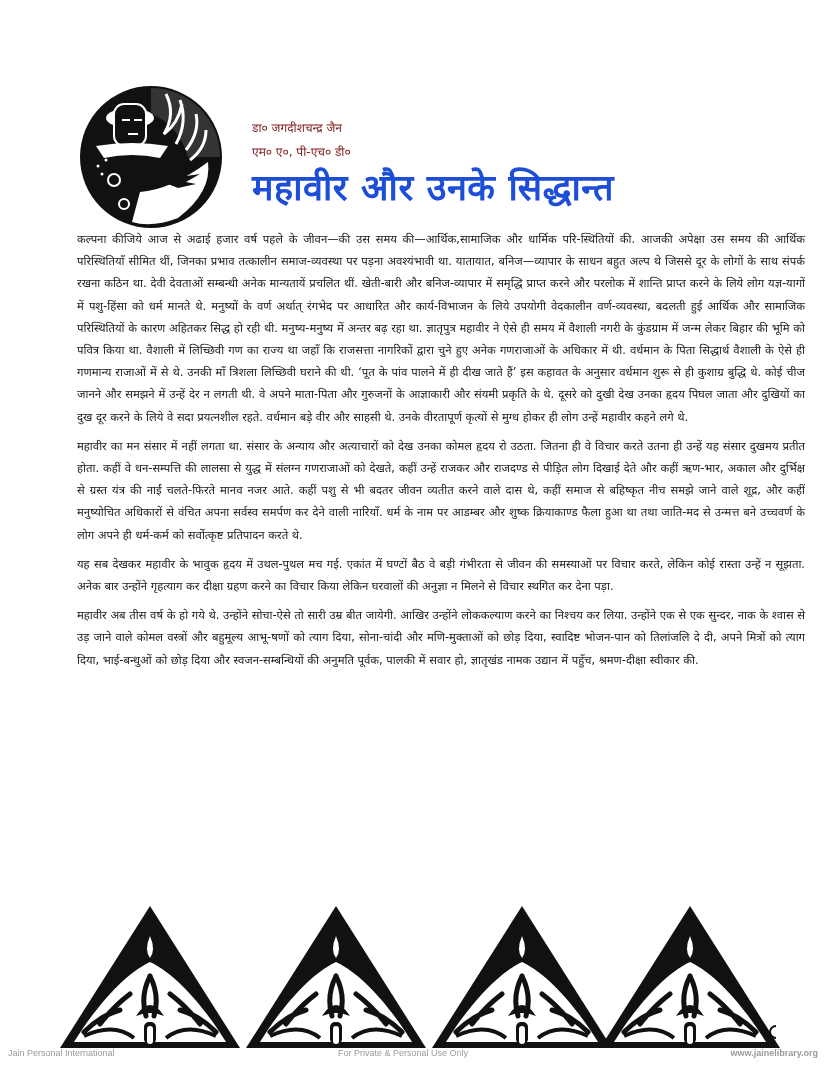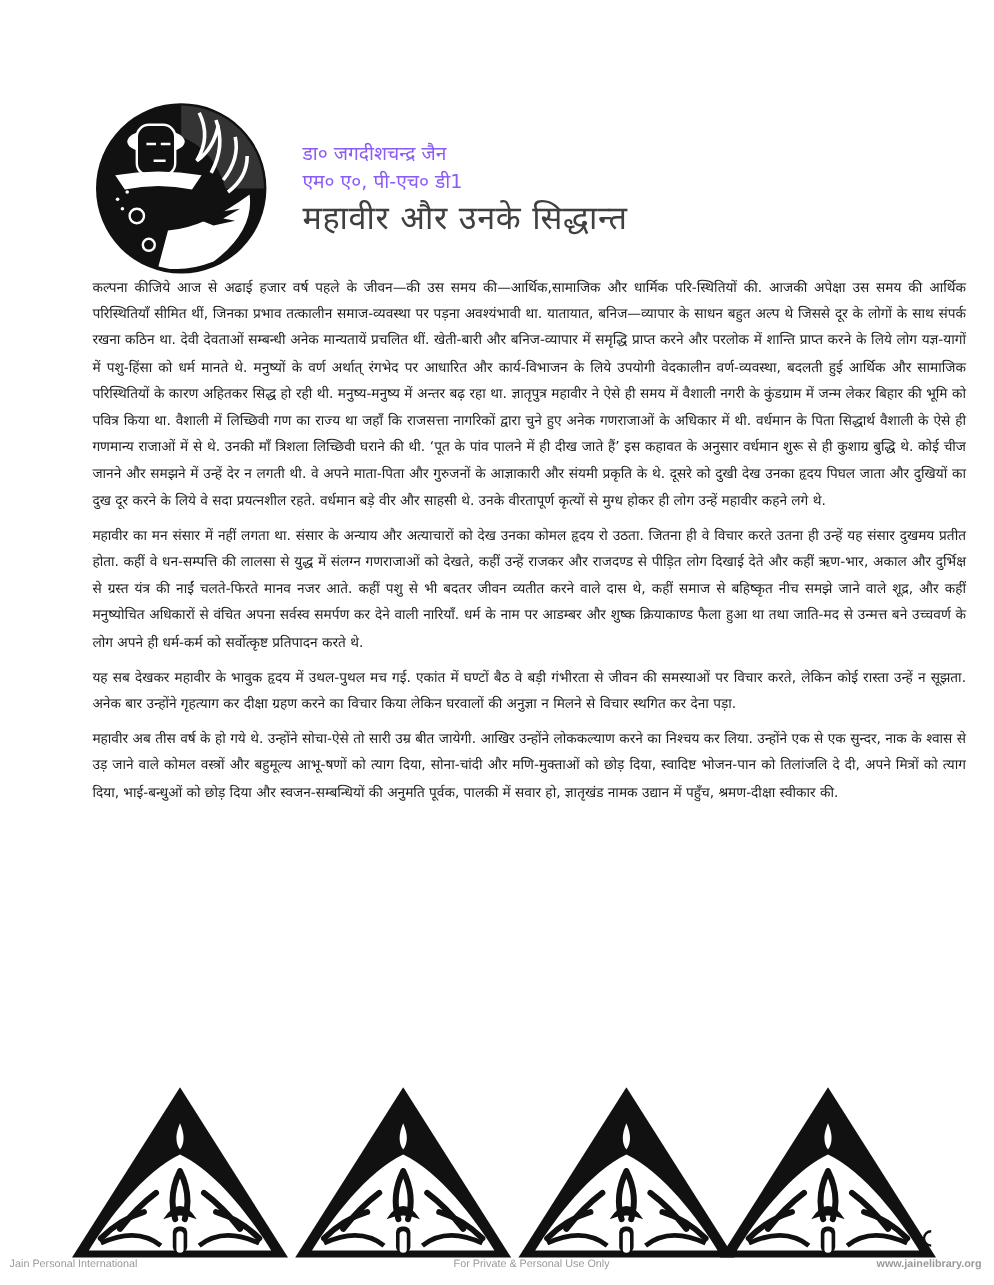--- a/index.html
+++ b/index.html
@@ -1,25 +1,25 @@
 <!DOCTYPE html>
 <html><head>
   <meta charset="utf-8">
   <style>
     html, body { margin: 0; padding: 0; background: #ffffff; }
     body { width: 828px; height: 1071px; position: relative; overflow: hidden; font-family: "DejaVu Sans", sans-serif; color: #111; }
     .emblem { position: absolute; left: 78px; top: 84px; width: 146px; height: 146px; }
-    .author { position: absolute; left: 252px; top: 116px; font-size: 16px; color: #8b5cf6; line-height: 24px; }
-    .title { position: absolute; left: 252px; top: 162px; font-size: 27px; color: #404040; letter-spacing: 0.5px; }
+    .author { position: absolute; left: 252px; top: 116px; font-size: 12px; color: #7f1d1d; line-height: 24px; }
+    .title { position: absolute; left: 252px; top: 162px; font-size: 36px; color: #1d4ed8; letter-spacing: 0.5px; font-weight: bold; }
     .body-text { position: absolute; left: 77px; top: 228px; width: 742px; font-size: 11.4px; line-height: 22.2px; color: #1c1c1c; text-align: justify; }
     .body-text p { margin: 0 14px 7px 0; }
     .ornaments { position: absolute; left: 60px; top: 906px; width: 720px; height: 150px; }
     .footer { position: absolute; top: 1048px; font-family: "Liberation Sans", sans-serif; font-size: 9px; color: #9a9a9a; }
     .footer.left { left: 8px; }
-    .footer.center { left: 338px; margin-left: 40px; }
+    .footer.center { left: 338px; }
     .footer.right { right: 10px; font-weight: bold; }
   </style>
 </head>
 <body>
 
 <div class="emblem">
   <svg width="146" height="146" viewBox="0 0 146 146">
     <circle cx="73" cy="73" r="71" fill="#111"></circle>
     <path d="M73 4 A69 69 0 0 1 142 73 L110 73 Q100 40 73 30 Z" fill="#fff" opacity="0.15"></path>
     <path d="M88 10 q10 20 -2 40 q14 -10 18 -30 M102 16 q8 22 -4 44 M118 30 q4 18 -10 36 M128 46 q0 18 -16 30" stroke="#fff" stroke-width="3" fill="none"></path>
@@ -32,21 +32,21 @@
     <circle cx="36" cy="96" r="6" fill="none" stroke="#fff" stroke-width="2"></circle>
     <circle cx="46" cy="120" r="5" fill="none" stroke="#fff" stroke-width="2"></circle>
     <circle cx="20" cy="82" r="1.5" fill="#fff"></circle>
       <circle cx="28" cy="76" r="1.5" fill="#fff"></circle>
       <circle cx="24" cy="90" r="1.5" fill="#fff"></circle>
   </svg>
 </div>
 
 <div class="author">
   <div>डा० जगदीशचन्द्र जैन</div>
-  <div>एम० ए०, पी-एच० डी1</div>
+  <div>एम० ए०, पी-एच० डी०</div>
 </div>
 <div class="title">महावीर और उनके सिद्धान्त</div>
 
 <div class="body-text">
   <p>कल्पना कीजिये आज से अढाई हजार वर्ष पहले के जीवन—की उस समय की—आर्थिक,सामाजिक और धार्मिक परि-स्थितियों की. आजकी अपेक्षा उस समय की आर्थिक परिस्थितियाँ सीमित थीं, जिनका प्रभाव तत्कालीन समाज-व्यवस्था पर पड़ना अवश्यंभावी था. यातायात, बनिज—व्यापार के साधन बहुत अल्प थे जिससे दूर के लोगों के साथ संपर्क रखना कठिन था. देवी देवताओं सम्बन्धी अनेक मान्यतायें प्रचलित थीं. खेती-बारी और बनिज-व्यापार में समृद्धि प्राप्त करने और परलोक में शान्ति प्राप्त करने के लिये लोग यज्ञ-यागों में पशु-हिंसा को धर्म मानते थे. मनुष्यों के वर्ण अर्थात् रंगभेद पर आधारित और कार्य-विभाजन के लिये उपयोगी वेदकालीन वर्ण-व्यवस्था, बदलती हुई आर्थिक और सामाजिक परिस्थितियों के कारण अहितकर सिद्ध हो रही थी. मनुष्य-मनुष्य में अन्तर बढ़ रहा था. ज्ञातृपुत्र महावीर ने ऐसे ही समय में वैशाली नगरी के कुंडग्राम में जन्म लेकर बिहार की भूमि को पवित्र किया था. वैशाली में लिच्छिवी गण का राज्य था जहाँ कि राजसत्ता नागरिकों द्वारा चुने हुए अनेक गणराजाओं के अधिकार में थी. वर्धमान के पिता सिद्धार्थ वैशाली के ऐसे ही गणमान्य राजाओं में से थे. उनकी माँ त्रिशला लिच्छिवी घराने की थी. ‘पूत के पांव पालने में ही दीख जाते हैं’ इस कहावत के अनुसार वर्धमान शुरू से ही कुशाग्र बुद्धि थे. कोई चीज जानने और समझने में उन्हें देर न लगती थी. वे अपने माता-पिता और गुरुजनों के आज्ञाकारी और संयमी प्रकृति के थे. दूसरे को दुखी देख उनका हृदय पिघल जाता और दुखियों का दुख दूर करने के लिये वे सदा प्रयत्नशील रहते. वर्धमान बड़े वीर और साहसी थे. उनके वीरतापूर्ण कृत्यों से मुग्ध होकर ही लोग उन्हें महावीर कहने लगे थे.</p>
   <p>महावीर का मन संसार में नहीं लगता था. संसार के अन्याय और अत्याचारों को देख उनका कोमल हृदय रो उठता. जितना ही वे विचार करते उतना ही उन्हें यह संसार दुखमय प्रतीत होता. कहीं वे धन-सम्पत्ति की लालसा से युद्ध में संलग्न गणराजाओं को देखते, कहीं उन्हें राजकर और राजदण्ड से पीड़ित लोग दिखाई देते और कहीं ऋण-भार, अकाल और दुर्भिक्ष से ग्रस्त यंत्र की नाईं चलते-फिरते मानव नजर आते. कहीं पशु से भी बदतर जीवन व्यतीत करने वाले दास थे, कहीं समाज से बहिष्कृत नीच समझे जाने वाले शूद्र, और कहीं मनुष्योचित अधिकारों से वंचित अपना सर्वस्व समर्पण कर देने वाली नारियाँ. धर्म के नाम पर आडम्बर और शुष्क क्रियाकाण्ड फैला हुआ था तथा जाति-मद से उन्मत्त बने उच्चवर्ण के लोग अपने ही धर्म-कर्म को सर्वोत्कृष्ट प्रतिपादन करते थे.</p>
   <p>यह सब देखकर महावीर के भावुक हृदय में उथल-पुथल मच गई. एकांत में घण्टों बैठ वे बड़ी गंभीरता से जीवन की समस्याओं पर विचार करते, लेकिन कोई रास्ता उन्हें न सूझता. अनेक बार उन्होंने गृहत्याग कर दीक्षा ग्रहण करने का विचार किया लेकिन घरवालों की अनुज्ञा न मिलने से विचार स्थगित कर देना पड़ा.</p>
   <p>महावीर अब तीस वर्ष के हो गये थे. उन्होंने सोचा-ऐसे तो सारी उम्र बीत जायेगी. आखिर उन्होंने लोककल्याण करने का निश्चय कर लिया. उन्होंने एक से एक सुन्दर, नाक के श्वास से उड़ जाने वाले कोमल वस्त्रों और बहुमूल्य आभू-षणों को त्याग दिया, सोना-चांदी और मणि-मुक्ताओं को छोड़ दिया, स्वादिष्ट भोजन-पान को तिलांजलि दे दी, अपने मित्रों को त्याग दिया, भाई-बन्धुओं को छोड़ दिया और स्वजन-सम्बन्धियों की अनुमति पूर्वक, पालकी में सवार हो, ज्ञातृखंड नामक उद्यान में पहुँच, श्रमण-दीक्षा स्वीकार की.</p>
 </div>
 

